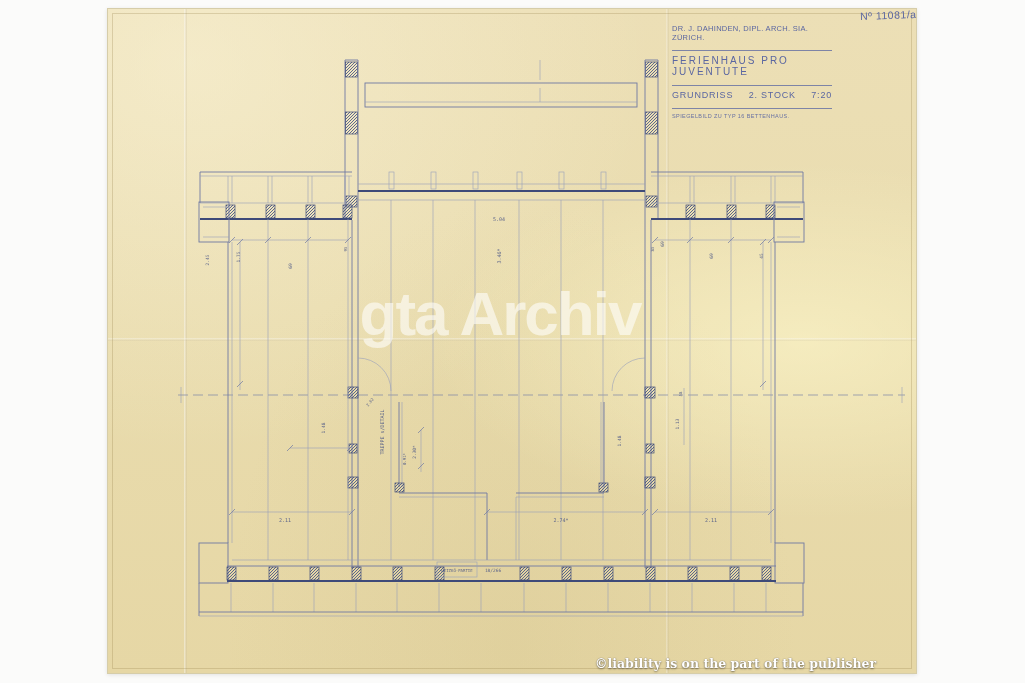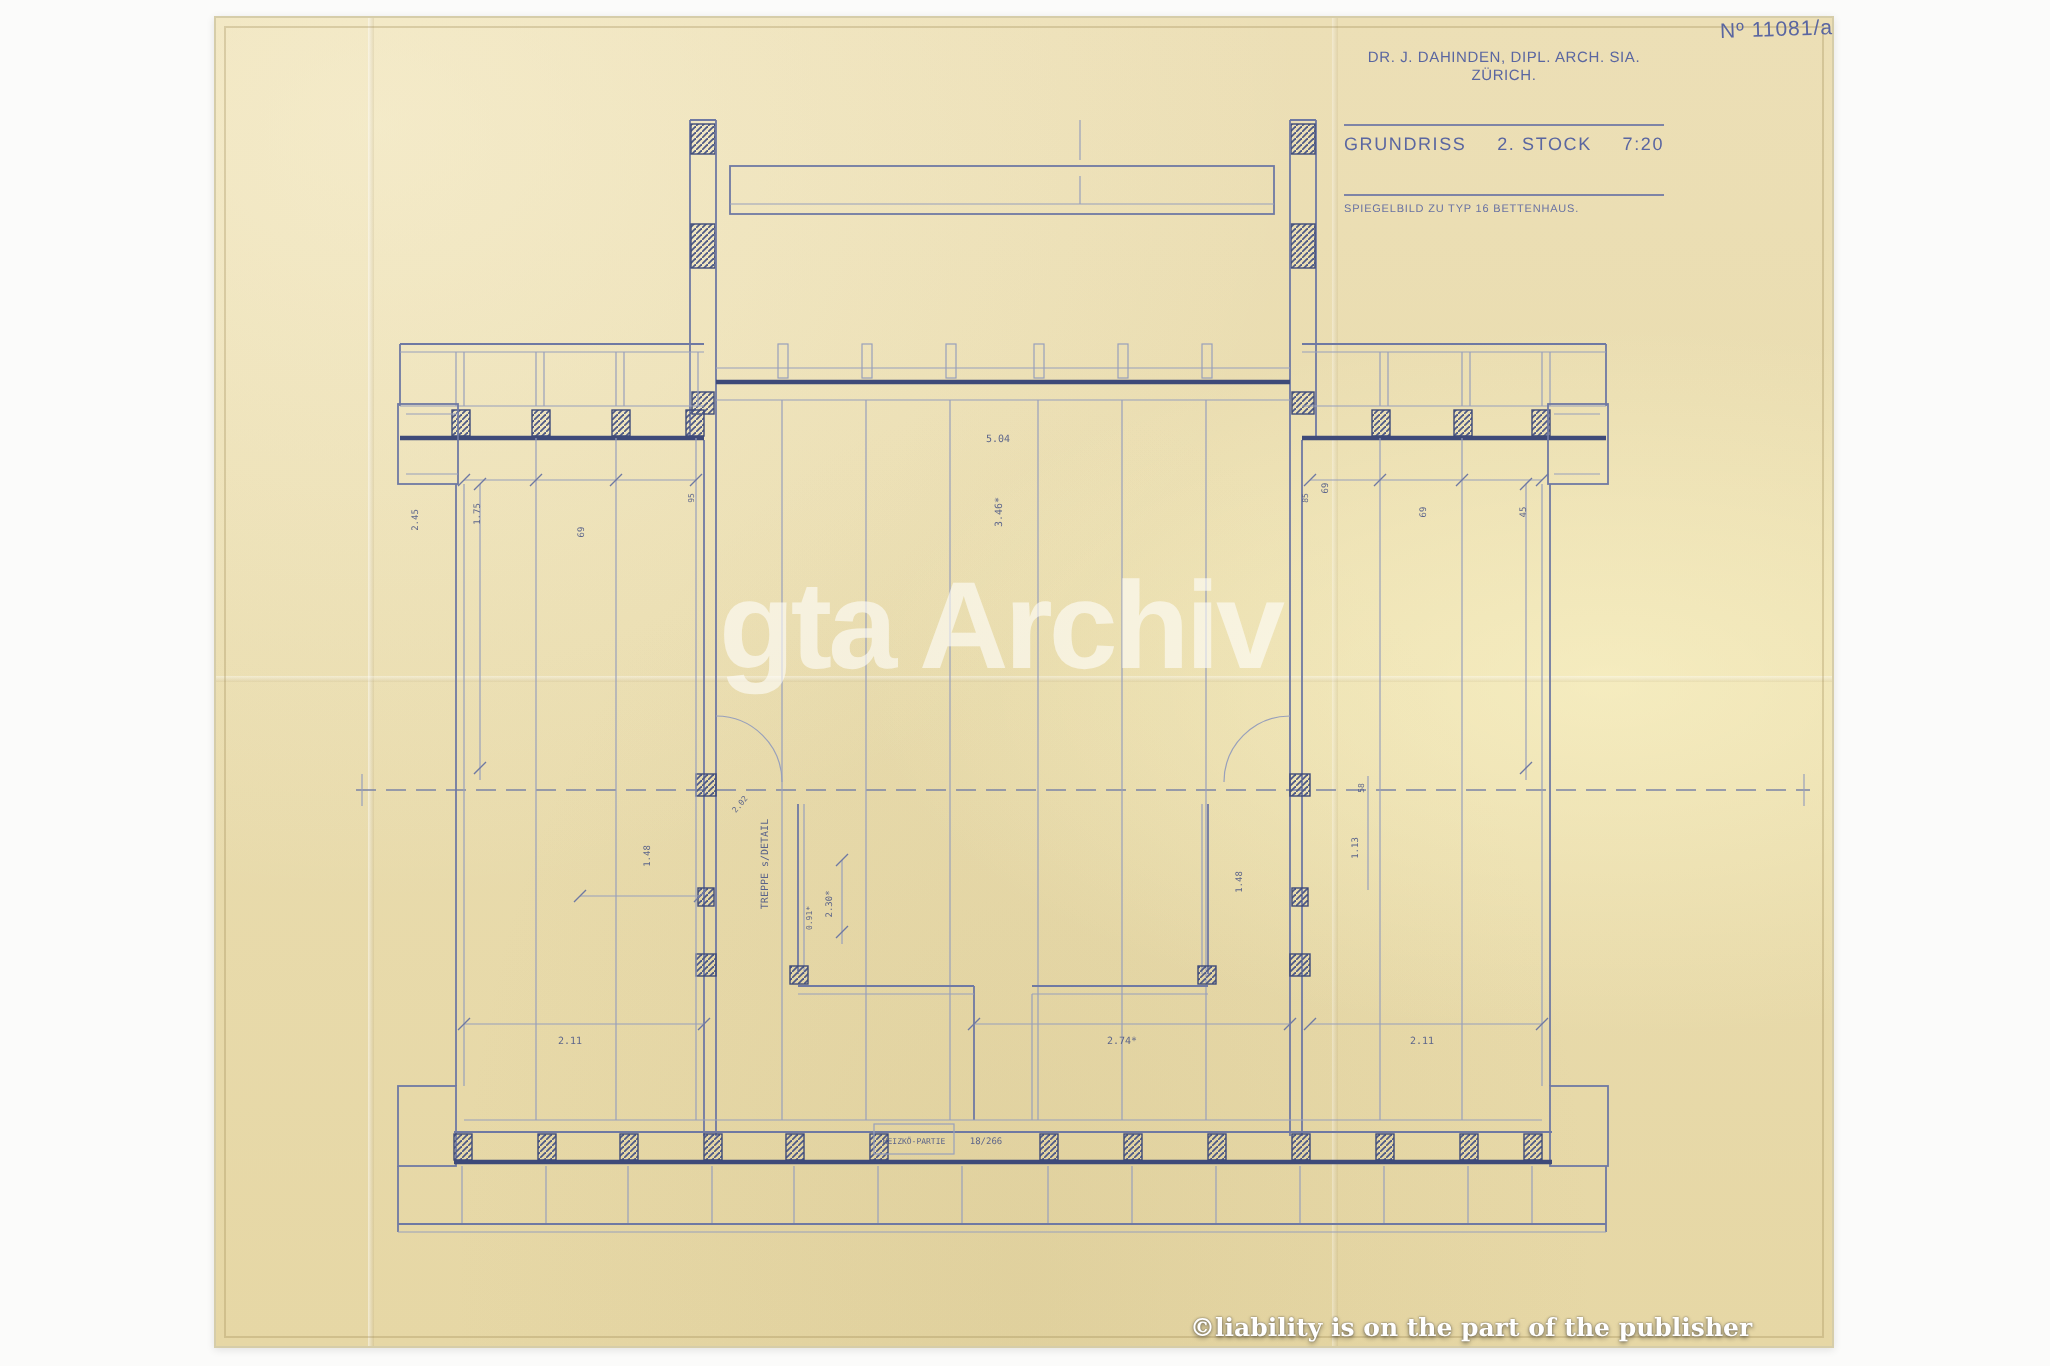--- a/index.html
+++ b/index.html
@@ -28,21 +28,21 @@
   .thin{stroke:#98a0bb;stroke-width:.6;fill:none;}
   .med{stroke:#6f79a3;stroke-width:.9;fill:none;}
   .dark{stroke:#3e4a79;stroke-width:2.2;fill:none;}
   .ln-dash{stroke:#7b84a6;stroke-width:.7;fill:none;stroke-dasharray:10 5;}
   .hatch{fill:url(#hatchp);stroke:#3e4a79;stroke-width:.7;}
   .slash{stroke:#6f79a3;stroke-width:.7;fill:none;}
   #dim-layer text{font-family:"DejaVu Sans Mono",monospace;fill:#4d5887;opacity:.9;}
 
   
   .titleblock{position:absolute;left:672px;top:24px;width:160px;color:#5a66a1;z-index:2;}
-  .tb-line{border-bottom:1px solid rgba(90,102,161,.75);padding-bottom:20px;margin-bottom:4px;text-align:center;}
+  .tb-line{border-bottom:1px solid rgba(90,102,161,.75);padding-bottom:8px;margin-bottom:4px;}
   .tb-1{font-size:7.5px;letter-spacing:.3px;}
   .tb-2{font-size:10px;letter-spacing:2px;}
   .tb-3{font-size:9px;display:flex;justify-content:space-between;letter-spacing:.8px;}
   .tb-4{font-size:5.5px;letter-spacing:.4px;opacity:.9;}
   .drawing-number{position:absolute;left:860px;top:9px;font-size:10.5px;color:#5a66a1;transform:rotate(-2deg);z-index:2;letter-spacing:.5px;}
 
   
   .wm-center{
     position:absolute;left:205px;top:283px;width:590px;text-align:center;z-index:5;
     font-family:"Liberation Sans",sans-serif;font-weight:bold;font-size:62px;line-height:1;
@@ -214,20 +214,21 @@
         <text transform="translate(285 522) rotate(0)" font-size="5" text-anchor="middle">2.11</text>
         <text transform="translate(561 522) rotate(0)" font-size="5" text-anchor="middle">2.74*</text>
         <text transform="translate(711 522) rotate(0)" font-size="5" text-anchor="middle">2.11</text>
         <text transform="translate(457 572) rotate(0)" font-size="4" text-anchor="middle">HEIZKÖ-PARTIE</text>
         <text transform="translate(493 572) rotate(0)" font-size="4.5" text-anchor="middle">18/266</text>
       </g>
   </svg>
 
   <div class="titleblock">
     <div class="tb-line tb-1">DR. J. DAHINDEN, DIPL. ARCH. SIA. ZÜRICH.</div>
+    <div class="tb-line tb-2">FERIENHAUS PRO JUVENTUTE</div>
     <div class="tb-line tb-3">
       <span>GRUNDRISS</span>
       <span>2. STOCK</span>
       <span>7:20</span>
     </div>
     <div class="tb-4">SPIEGELBILD ZU TYP 16 BETTENHAUS.</div>
   </div>
 
   <div class="drawing-number">Nº 11081/a</div>
 

